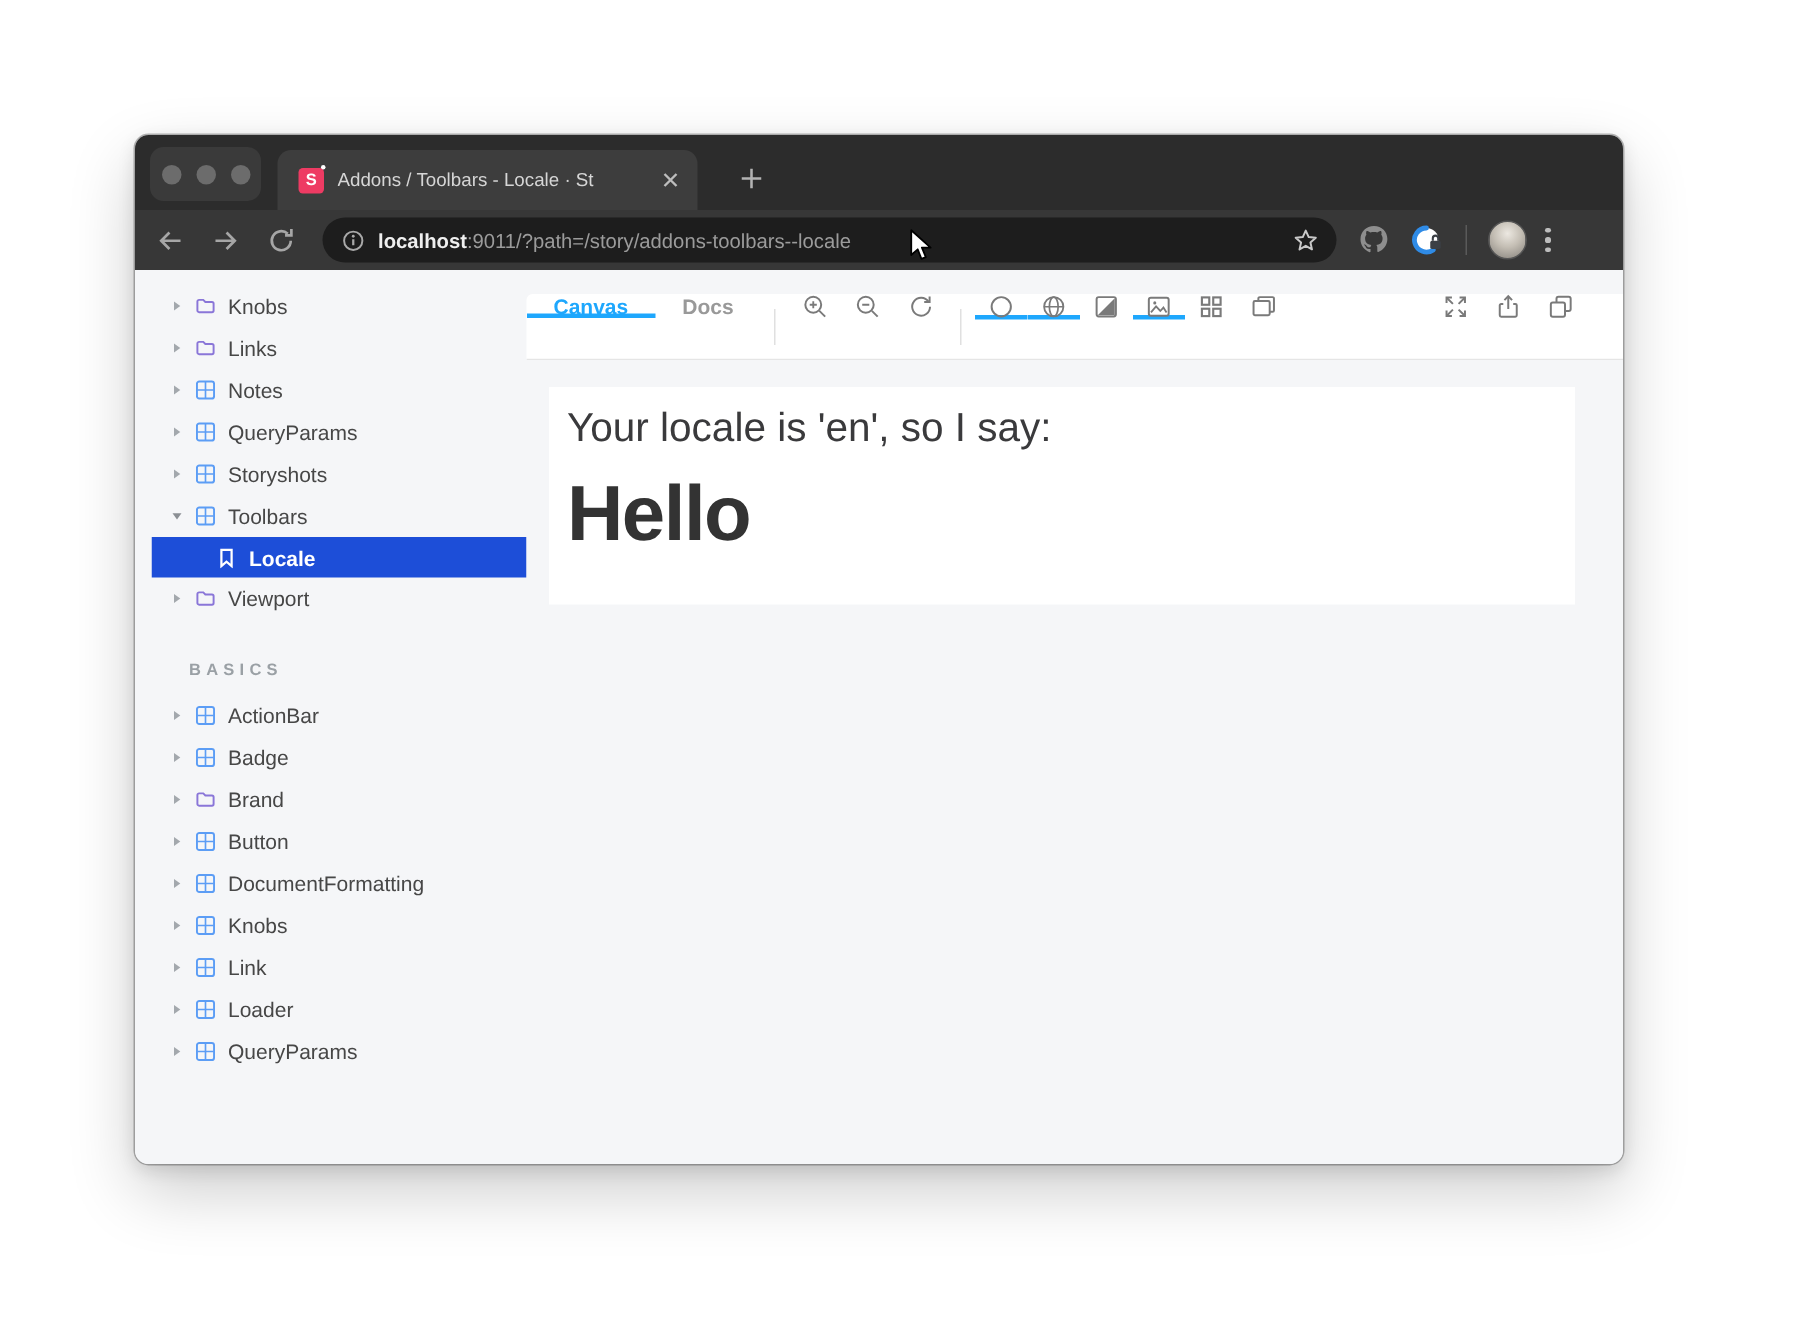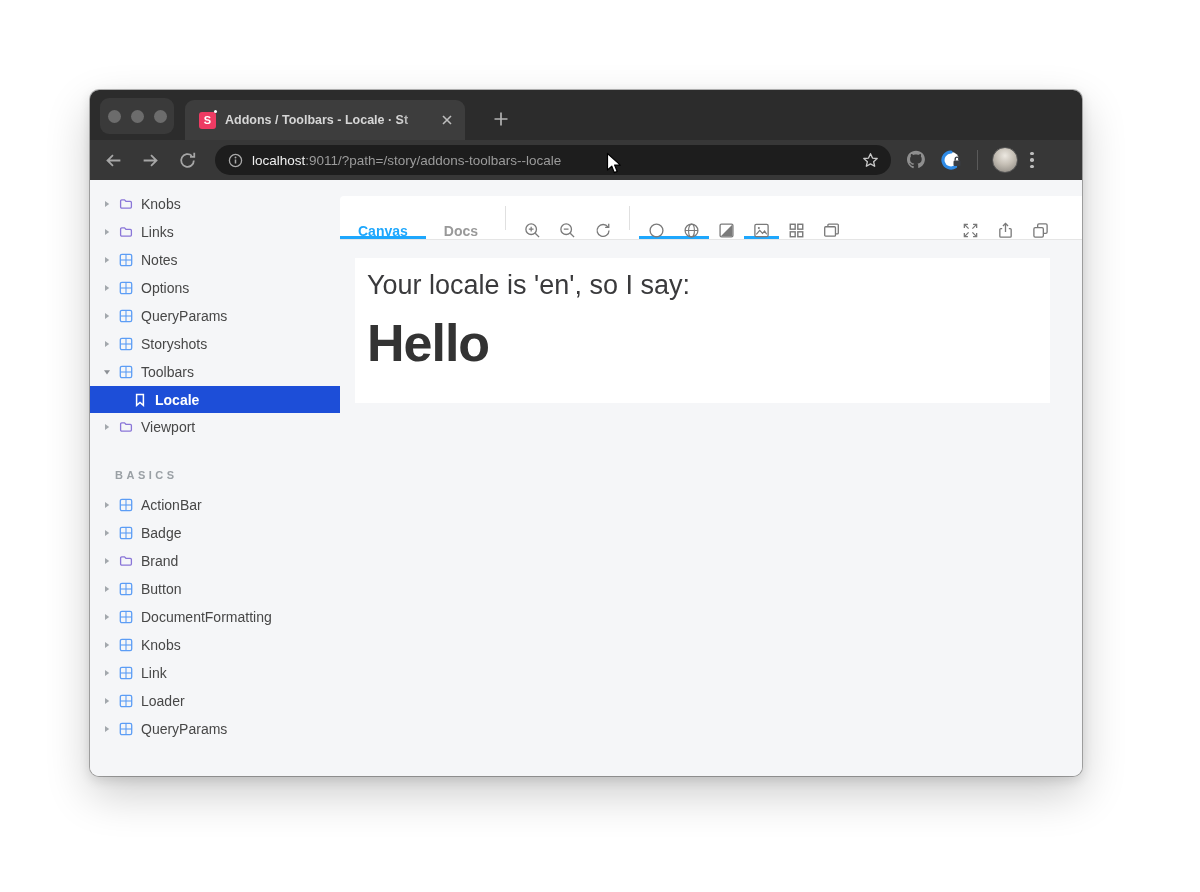--- a/index.html
+++ b/index.html
@@ -13,64 +13,64 @@
   
   .titlebar{ position:relative; height:50px; background:#2c2c2c; }
   .traffic-pill{ position:absolute; left:10px; top:8px; width:74px; height:36px; background:#3a3a3a; border-radius:9px;
     display:flex; align-items:center; justify-content:center; gap:10px; }
   .tdot{ width:13px; height:13px; border-radius:50%; background:#6c6c6c; }
   .tab{ position:absolute; left:95px; top:10px; width:280px; height:40px; background:#3d3d3d;
     border-radius:9px 9px 0 0; display:flex; align-items:center; padding:0 10px 0 14px; gap:9px; }
   .favicon{ position:relative; width:17px; height:17px; border-radius:3px; background:#ee3b63; color:#fff;
     font-size:11px; font-weight:bold; display:flex; align-items:center; justify-content:center; flex:0 0 auto;}
   .favicon i{ position:absolute; right:-1px; top:-2px; width:3px; height:3px; border-radius:50%; background:#fff; }
-  .tab-title{ position:relative; flex:1; color:#d6d6d6; font-size:12.5px; white-space:nowrap; overflow:hidden;font-weight:bold; }
+  .tab-title{ position:relative; flex:1; color:#d6d6d6; font-size:12.5px; white-space:nowrap; overflow:hidden; }
   .tab-title::after{ content:''; position:absolute; right:0; top:0; bottom:0; width:30px;
     background:linear-gradient(to right, rgba(61,61,61,0), #3d3d3d); }
   .tab-close{ width:16px; height:16px; color:#bdbdbd; flex:0 0 auto; }
   .newtab{ position:absolute; left:402px; top:20px; width:18px; height:18px; color:#b3b3b3; }
   svg{ display:block; }
 
   
   .navbar{ height:40px; background:#373737; display:flex; align-items:center; padding:0 16px 0 14px; }
   .nav-ic{ width:19px; height:19px; color:#a6a6a6; margin-right:18px; flex:0 0 auto; }
   .url-pill{ width:676px; height:30px; background:#1d1d1d; border-radius:15px; display:flex; align-items:center;
     padding:0 12px 0 13px; gap:9px; margin-right:14px; }
   .info-ic{ width:15px; height:15px; color:#a9a9a9; flex:0 0 auto;}
   .url-text{ font-size:13.5px; color:#9b9b9b; white-space:nowrap; overflow:hidden; flex:1; }
-  .url-text b{ color:#efefef; font-weight:400; }
+  .url-text b{ color:#efefef; font-weight:700; }
   .star-ic{ width:17px; height:17px; color:#c9c9c9; flex:0 0 auto; }
   .ext-ic{ width:22px; height:22px; margin-right:14px; flex:0 0 auto; }
   .nav-sep{ width:1px; height:20px; background:#5a5a5a; margin-right:14px; }
   .avatar{ width:26px; height:26px; border-radius:50%; margin-right:12px;
     background:radial-gradient(circle at 50% 32%, #ece8e1 0%, #c4beb4 45%, #84807a 100%);
     border:1px solid #555; }
   .kebab{ width:4px; display:flex; flex-direction:column; gap:3px; }
   .kebab i{ width:3.5px; height:3.5px; border-radius:50%; background:#bdbdbd; }
 
   
-  .content{ display:flex; height:700px; background:#f5f6f8; }
+  .content{ display:flex; height:700px; background:#f5f6f8;padding-left:11px; }
 
   
   .sidebar{ width:250px; flex:0 0 auto; padding-top:10px; overflow:hidden; }
   .row{ display:flex; align-items:center; height:28px; padding-left:13px; gap:8px;
     font-size:14px; color:#474747; cursor:default; }
   .chev{ width:8px; height:8px; color:#a3a8ad; flex:0 0 auto; }
   .chev.down{ color:#8b8f94; }
   .ic{ width:14px; height:14px; flex:0 0 auto; }
   .folder{ color:#8a76d8; }
   .component{ color:#5c9df5; }
   .row.selected{ background:#1d4ed8; color:#fff; font-weight:bold; height:27px; padding-left:43px; }
   .row.selected .ic{ color:#fff; }
   .section-title{ margin:28px 0 10px 25px; font-size:11px; letter-spacing:3.5px; color:#9aa0a5; font-weight:600; }
 
   
   .preview{ flex:1; display:flex; flex-direction:column; }
   .sb-toolbar{ height:44px; margin-top:16px; background:#fff; border-radius:4px 0 0 0;
-    border-bottom:1px solid #e5e5e5; display:flex; align-items:flex-end; padding-right:24px; }
+    border-bottom:1px solid #e5e5e5; display:flex; align-items:flex-start; padding-right:24px; }
   .sb-tab{ display:flex; align-items:center; padding:0 18px; font-size:14px; font-weight:bold; color:#999; }
   .sb-tab.active{ color:#1ea7fd; box-shadow:inset 0 -3px 0 #1ea7fd; }
   .sb-sep{ width:1px; background:#e0e0e0; align-self:center; height:24px; margin:0 9px; }
   .tbtn{ width:35px; display:flex; align-items:center; justify-content:center; color:#7a7a7a; }
   .tbtn svg{ width:17px; height:17px; }
   .tbtn.active{ box-shadow:inset 0 -3px 0 #1ea7fd; }
   .tb-spacer{ flex:1; }
 
   
   .canvas{ flex:1; }
@@ -284,29 +284,20 @@
           </svg>
         <span>Notes</span>
       </div>
       <div class="row">
         <svg class="chev">
             <use href="#sym-chev-r"></use>
           </svg>
         <svg class="ic component">
             <use href="#sym-component"></use>
           </svg>
-        <span>Options</span>
-      </div>
-      <div class="row">
-        <svg class="chev">
-            <use href="#sym-chev-r"></use>
-          </svg>
-        <svg class="ic component">
-            <use href="#sym-component"></use>
-          </svg>
         <span>QueryParams</span>
       </div>
       <div class="row">
         <svg class="chev">
             <use href="#sym-chev-r"></use>
           </svg>
         <svg class="ic component">
             <use href="#sym-component"></use>
           </svg>
         <span>Storyshots</span>

